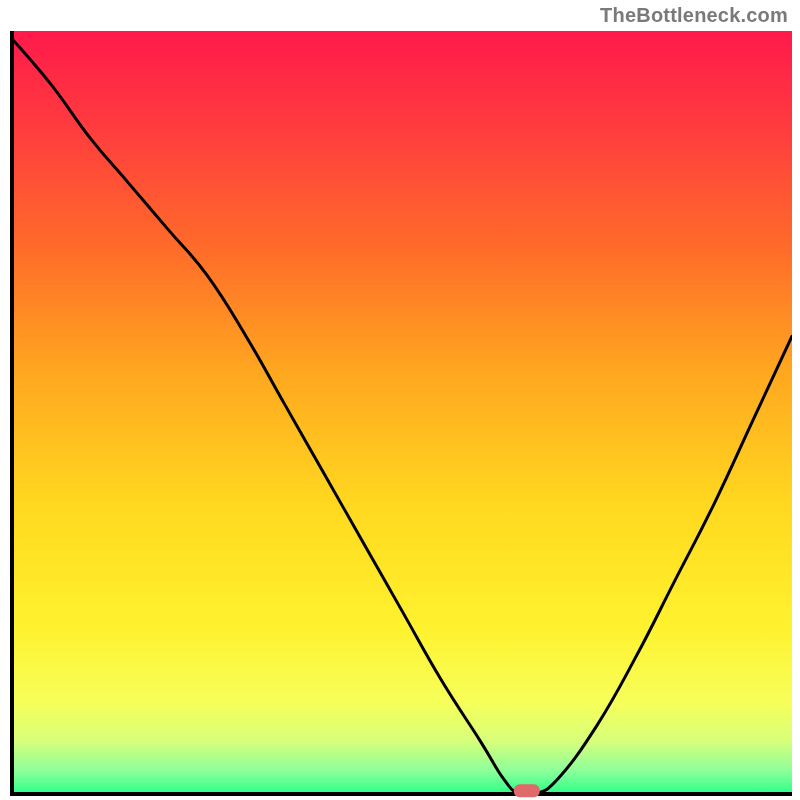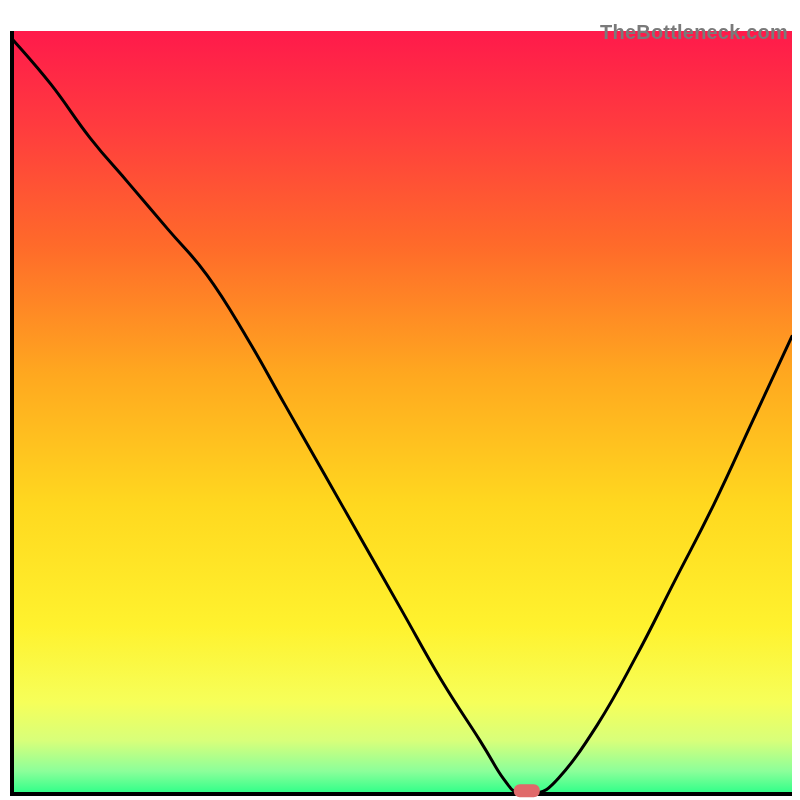--- a/index.html
+++ b/index.html
@@ -11,21 +11,21 @@
     background: #fff;
     font-family: Arial, Helvetica, sans-serif;
   }
   .stage {
     position: relative;
     width: 800px;
     height: 800px;
   }
   .watermark {
     position: absolute;
-    top: 21px;
+    top: 4px;
     right: 12px;
     font-size: 20px;
     font-weight: 600;
     color: #7a7a7a;
     letter-spacing: 0.2px;
     user-select: none;
   }
   svg {
     display: block;
   }

